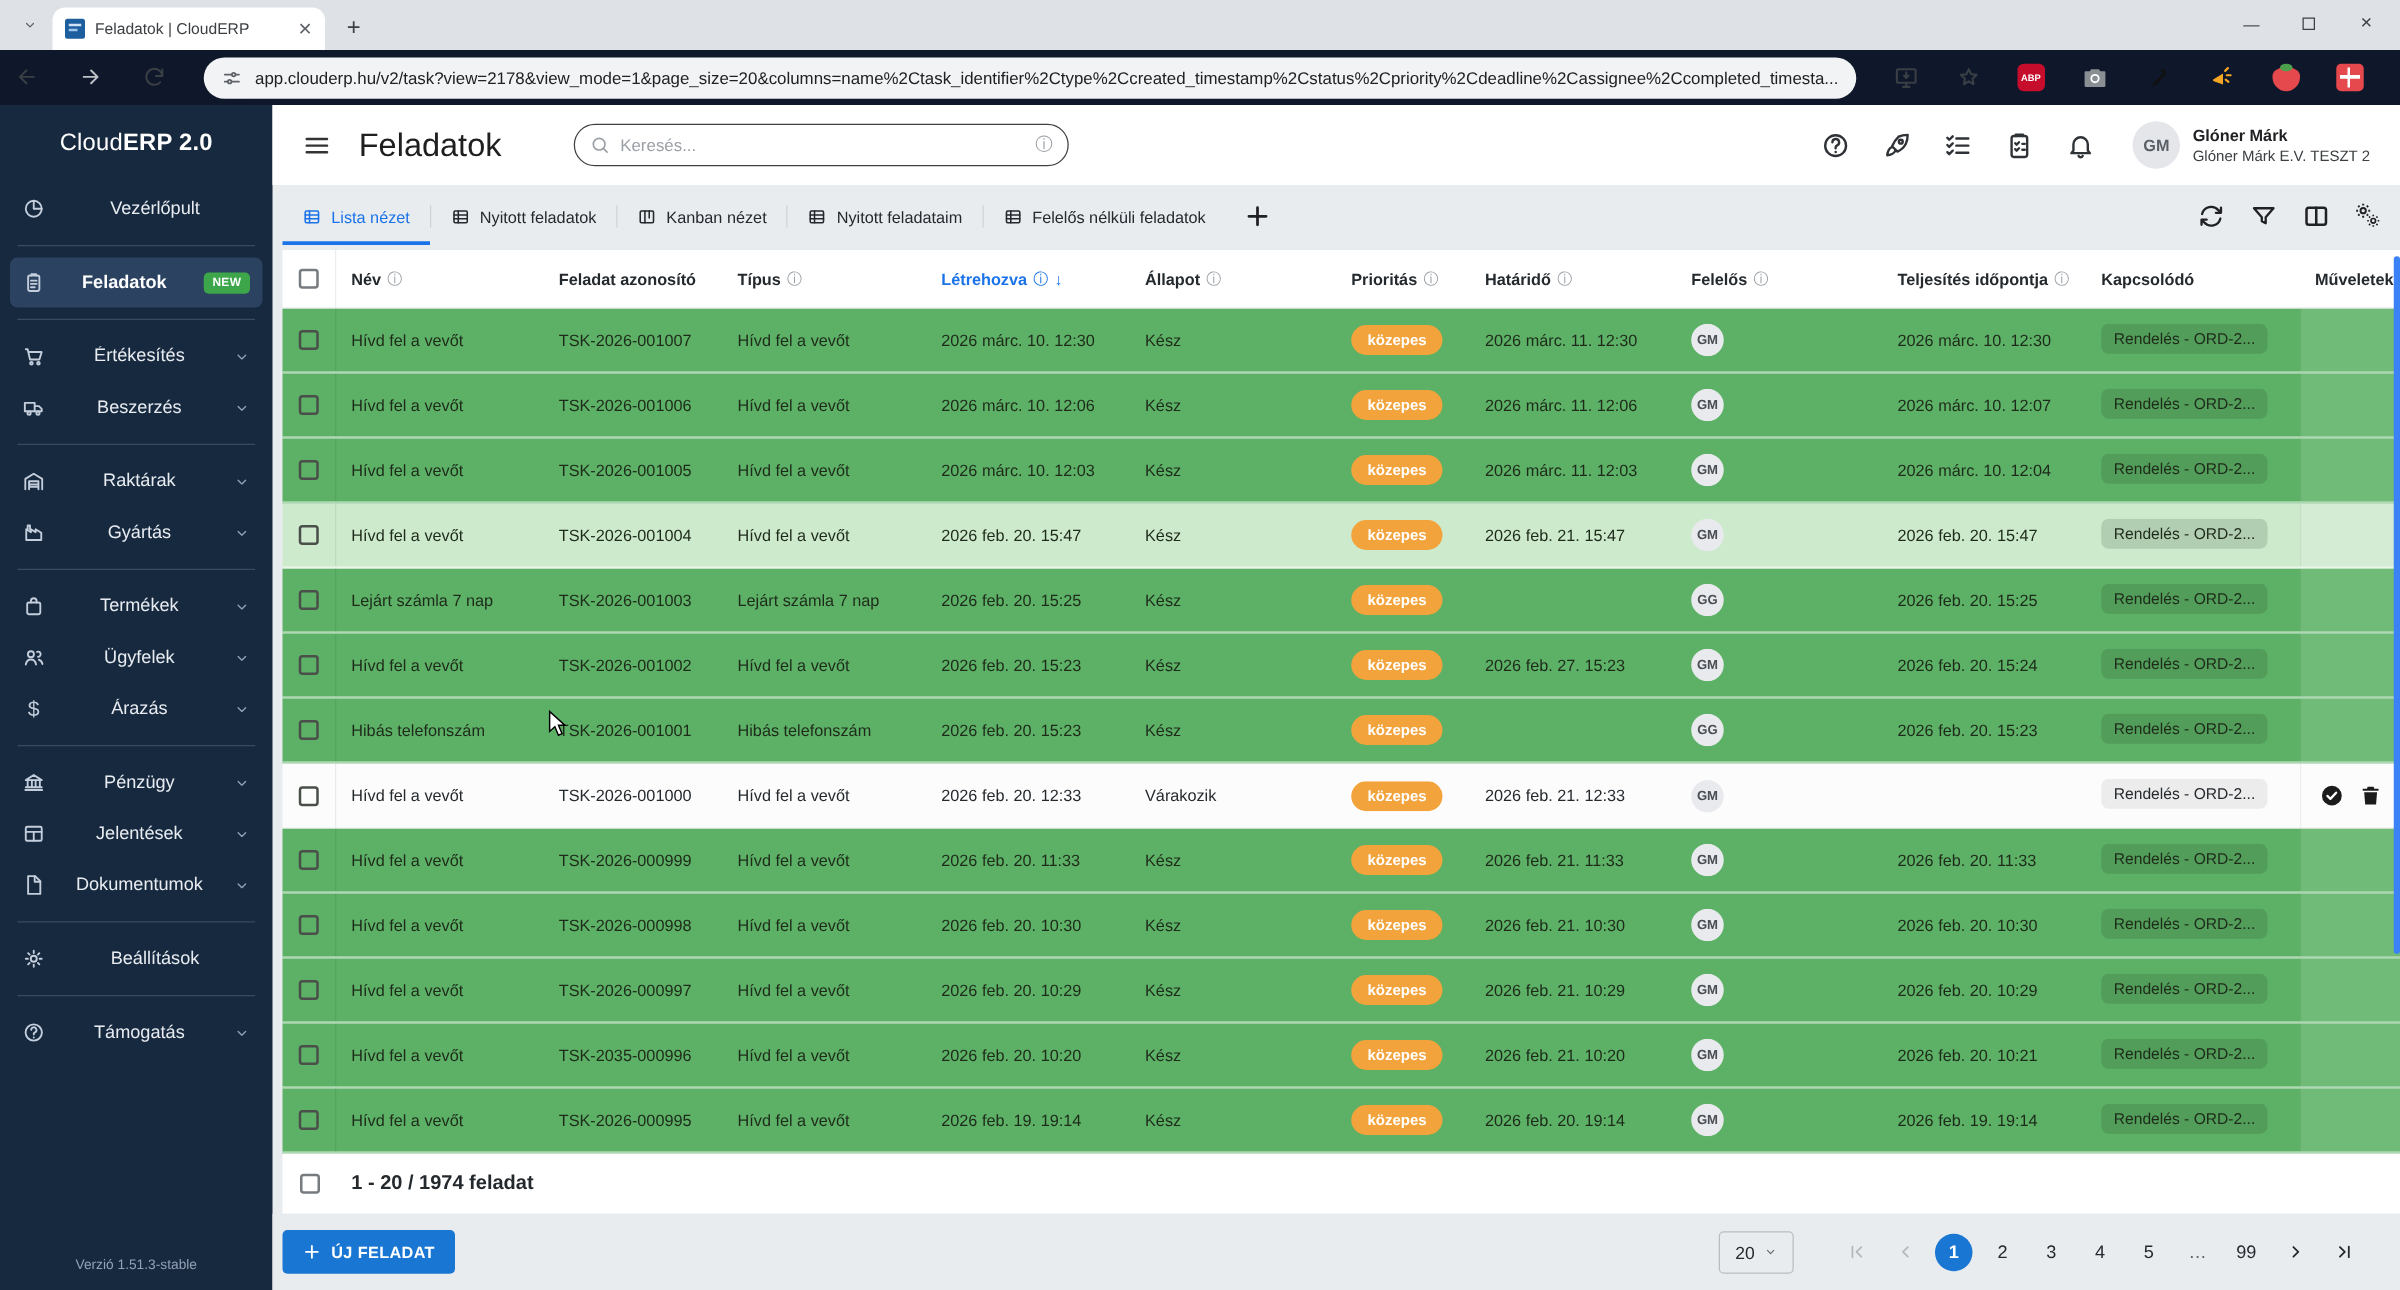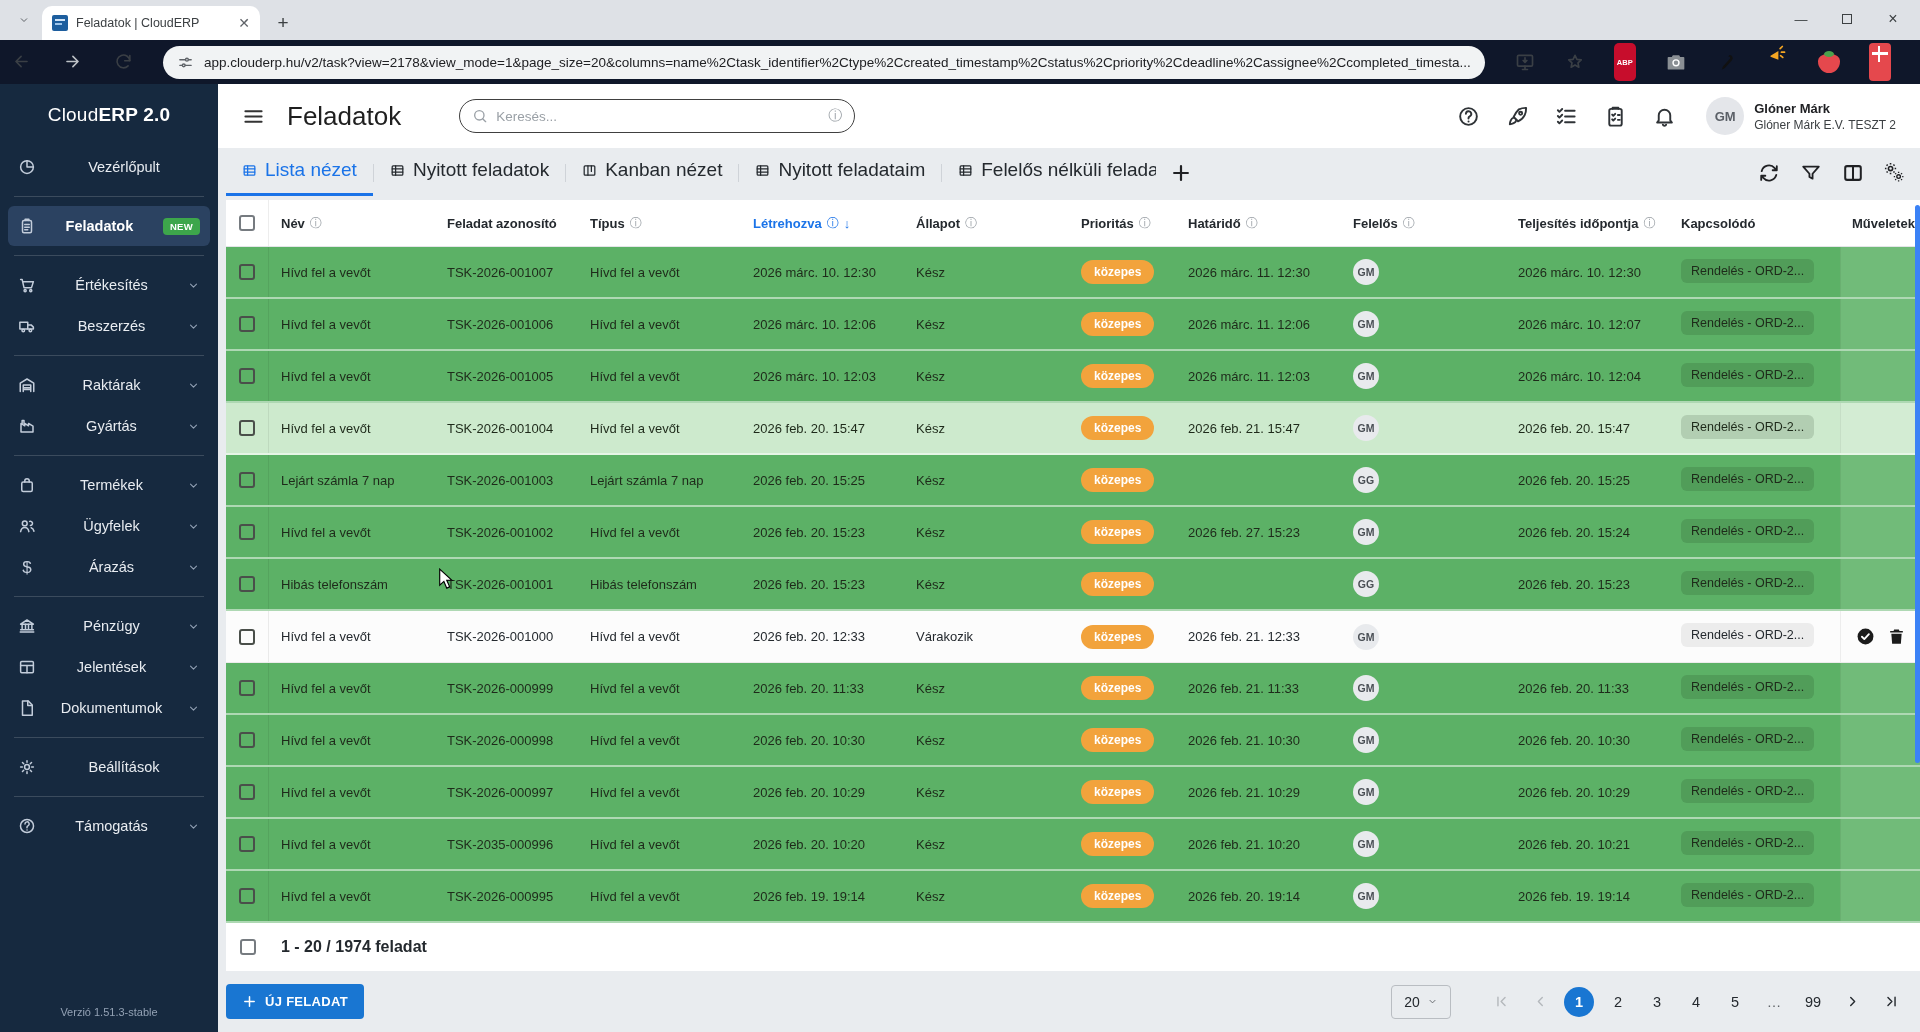--- a/index.html
+++ b/index.html
@@ -24,21 +24,21 @@
   .winctl.min{left:1778px;} .winctl.max{left:1824px;} .winctl.close{left:1870px; font-size:16px;}
   .winctl .sq{width:10px;height:10px;border:1.3px solid #3c4043;}
   .toolbar { position:absolute; left:0; top:40px; width:1920px; height:44px; background:#0f172a; display:flex; align-items:center; box-shadow:0 1px 0 rgba(0,0,0,.08);gap:16px; }
   .navbtn { width:28px; height:28px; margin-left:8px; color:#3a3f45; }
   .navbtn .ico{width:19px;height:19px;margin:4px;}
   .navbtn.fwd { color:#bdc1c6; }
   .urlpill { margin-left:10px; width:1352px; height:33px; background:#f1f3f4; border-radius:17px; display:flex; align-items:center; padding:0 14px; gap:10px; }
   .urlpill .tune { width:17px; height:17px; color:#5f6368; flex:0 0 17px;}
   .urltext { font-size:13.5px; color:#202124; white-space:nowrap; overflow:hidden; }
   .tb-ico { width:20px; height:20px; color:#3a3f45; margin-left:14px; flex:0 0 20px;}
-  .ext { width:22px; height:38px; margin-left:13px; position:relative; flex:0 0 22px;}
+  .ext { width:22px; height:22px; margin-left:13px; position:relative; flex:0 0 22px;}
   .ext-abp { background:#c70d2c; border-radius:5px; color:#fff; font-size:7.5px; font-weight:bold; display:flex; align-items:center; justify-content:center; }
   .ext-cam, .ext-hook, .ext-puzzle { display:flex; align-items:center; justify-content:center; }
   .ext-straw { background:#e5484d; border-radius:50% 50% 58% 58%/40% 40% 70% 70%; margin-top:2px; height:19px; }
   .ext-straw::before { content:""; position:absolute; top:-3px; left:6px; width:10px; height:6px; background:#4ca24c; border-radius:50%; }
   .ext-redgrid { background:#e5484d; border-radius:4px; position:relative; }
   .ext-redgrid::before{content:"";position:absolute;left:3px;top:9px;width:16px;height:2.5px;background:#fff;}
   .ext-redgrid::after{content:"";position:absolute;left:9px;top:3px;width:2.5px;height:16px;background:#fff;}
   .ext-red15 { background:#e5484d; border-radius:4px; }
   .ext-badge { position:absolute; right:-5px; bottom:-4px; background:#3c4043; color:#fff; font-size:9px; font-weight:bold; padding:1px 3px; border-radius:3px; }
   .tb-divider { width:1px; height:20px; background:#dadce0; margin-left:14px; }
@@ -73,21 +73,21 @@
   .searchpill .sinfo { color:#9aa0a6; font-size:14px; }
   .headicons { margin-left:auto; display:flex; align-items:center; gap:26px; }
   .hicon { width:23px; height:23px; color:#2f3337; position:relative; }
   .userblk { display:flex; align-items:center; gap:10px; margin-left:30px; }
   .uavatar { width:38px; height:38px; border-radius:50%; background:#e4e6ea; color:#5a5f66; font-weight:bold; font-size:13px; display:flex; align-items:center; justify-content:center; }
   .uname { font-size:13px; font-weight:bold; color:#202124; }
   .ucomp { font-size:12px; color:#3c4043; margin-top:2px; }
 
   
   .tabbar { position:absolute; left:0; top:64px; width:1702px; height:52px; display:flex; align-items:flex-end; padding:0 0 4px 8px; }
-  .vtab { display:flex; align-items:center; gap:8px; padding:10px 16px 12px; font-size:19px; color:#24292e; border-bottom:3px solid transparent; white-space:nowrap; cursor:pointer; max-width:214px; overflow:hidden; }
+  .vtab { display:flex; align-items:center; gap:8px; padding:10px 16px 12px; font-size:13px; color:#24292e; border-bottom:3px solid transparent; white-space:nowrap; cursor:pointer; max-width:214px; overflow:hidden; }
   .vtab .ico { width:15px; height:15px; flex:0 0 15px;}
   .vtab.active { color:#1a73e8; border-bottom-color:#1a73e8; }
   .vtab-sep { width:1px; height:18px; background:#cfd3d8; margin-bottom:14px; }
   .addtab { width:22px; height:22px; color:#202124; margin:0 0 12px 14px; flex:0 0 22px;}
   .viewtools { position:absolute; right:14px; top:78px; display:flex; gap:20px; }
   .vt-ico { width:22px; height:22px; color:#202124; cursor:pointer; }
 
   
   .tablewrap { position:absolute; left:8px; top:116px; width:1694px; }
   .trow { display:grid; grid-template-columns:43px 166px 143px 163px 163px 165px 107px 165px 165px 163px 171px 1fr; align-items:center; }
@@ -108,21 +108,21 @@
   .ravatar { width:26px; height:26px; border-radius:50%; background:#e8eaed; color:#4a4f55; font-size:10.5px; font-weight:bold; display:flex; align-items:center; justify-content:center; }
   .chip { display:inline-block; background:rgba(17,38,16,.14); padding:5px 10px; border-radius:6px; font-size:12.5px; max-width:148px; white-space:nowrap; overflow:hidden; cursor:pointer; }
   .datarow.white .chip { background:#ececec; }
   .opscell { height:100%; display:flex; align-items:center; justify-content:center; gap:12px; background:rgba(255,255,255,.13); border-left:1px solid rgba(0,0,0,.06); }
   .datarow.white .opscell { background:transparent; }
   .op-ico { width:19px; height:19px; cursor:pointer; color:#1b1b1b; }
   .tfoot { height:48px; background:#fff; }
   .tfoot .summary { font-size:16px; font-weight:bold; color:#24292e; padding-left:12px; }
 
   
-  .bottombar { position:absolute; left:0; top:887px; width:1702px; height:61px; background:#e9ecef; display:flex; align-items:center; padding:0 14px 0 8px; }
+  .bottombar { position:absolute; left:0; top:887px; width:1702px; height:61px; background:#e9ecef; display:flex; align-items:center; padding:0 30px 0 8px; }
   .newtaskbtn { height:35px; background:var(--btn-blue); color:#fff; border:none; border-radius:4px; font-size:13px; font-weight:bold; font-family:inherit; display:flex; align-items:center; gap:8px; padding:0 16px; letter-spacing:.3px; cursor:pointer; }
   .newtaskbtn .ico { width:15px; height:15px; color:#fff; }
   .pagctl { margin-left:auto; display:flex; align-items:center; gap:9px; }
   .psize { width:60px; height:34px; border:1px solid #b9bdc2; border-radius:4px; display:flex; align-items:center; justify-content:center; gap:7px; font-size:14px; color:#24292e; margin-right:26px; cursor:pointer; background:#fff0; }
   .psize .ico { width:11px; height:11px; color:#5f6368; }
   .pbtn { width:30px; height:30px; display:flex; align-items:center; justify-content:center; font-size:14.5px; color:#24292e; border-radius:50%; cursor:pointer; }
   .pbtn .ico { width:17px; height:17px; }
   .pbtn.dis { color:#b4b8bc; cursor:default; }
   .pbtn.curr { background:var(--btn-blue); color:#fff; font-weight:bold; }
   .pbtn.gap { cursor:default; color:#5f6368; }

